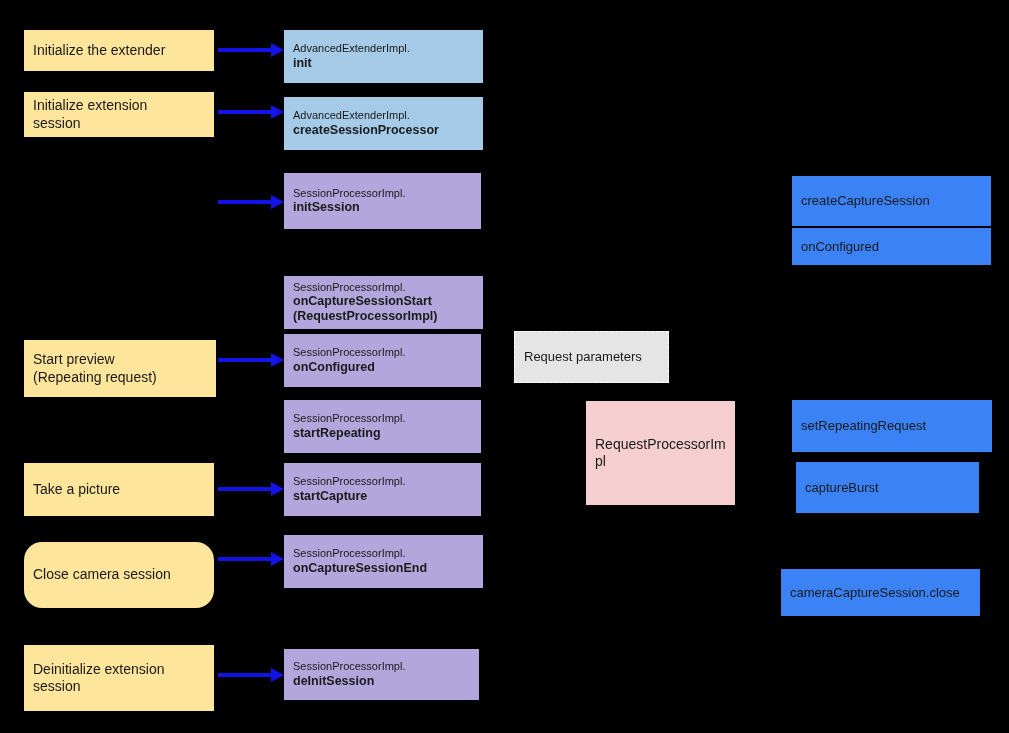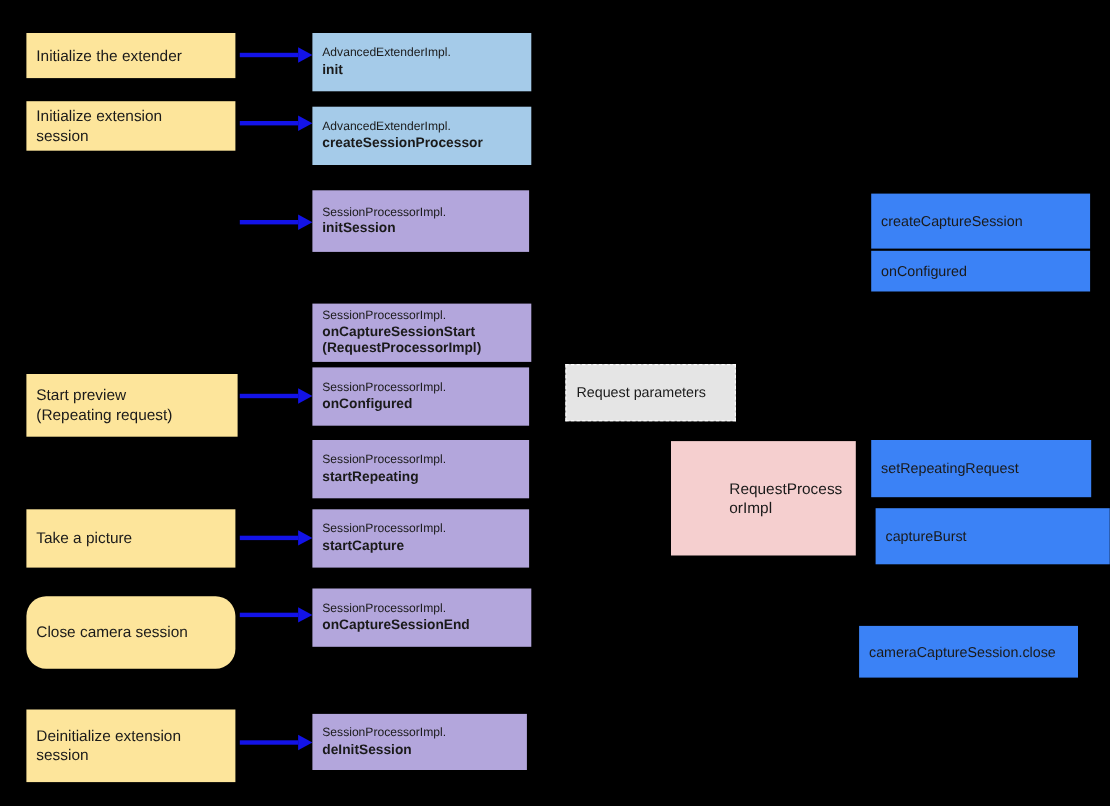--- a/index.html
+++ b/index.html
@@ -216,21 +216,21 @@
       <span class="mth">deInitSession</span>
     </div>
   </div>
 
   <div class="node n-gray" style="left:514px; top:331px; width:155px; height:52px;">
     <div class="txt-wrap">
       <span class="plain-sm">Request parameters</span>
     </div>
   </div>
 
-  <div class="node n-pink" style="left:610px; top:401px; width:168px; height:104px;padding-left:44px;">
+  <div class="node n-pink" style="left:586px; top:401px; width:149px; height:104px;">
     <div class="txt-wrap">
       <span class="plain" style="white-space: normal; word-break: break-all;">RequestProcessorImpl</span>
     </div>
   </div>
 
   <div class="node n-green" style="left:792px; top:176px; width:199px; height:50px;">
     <div class="txt-wrap">
       <span class="plain-sm">createCaptureSession</span>
     </div>
   </div>
@@ -240,21 +240,21 @@
       <span class="plain-sm">onConfigured</span>
     </div>
   </div>
 
   <div class="node n-green" style="left:792px; top:400px; width:200px; height:52px;">
     <div class="txt-wrap">
       <span class="plain-sm">setRepeatingRequest</span>
     </div>
   </div>
 
-  <div class="node n-green" style="left:796px; top:462px; width:213px; height:51px;">
+  <div class="node n-green" style="left:796px; top:462px; width:183px; height:51px;">
     <div class="txt-wrap">
       <span class="plain-sm">captureBurst</span>
     </div>
   </div>
 
   <div class="node n-green" style="left:781px; top:569px; width:199px; height:47px;">
     <div class="txt-wrap">
       <span class="plain-sm">cameraCaptureSession.close</span>
     </div>
   </div>

